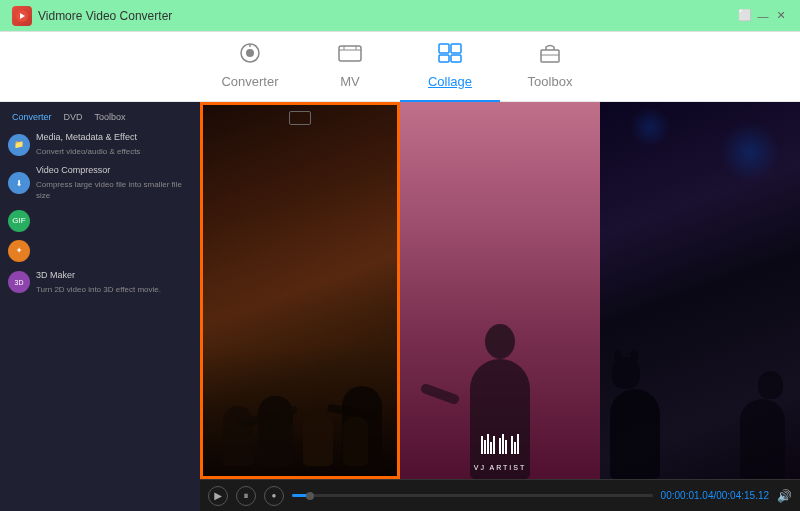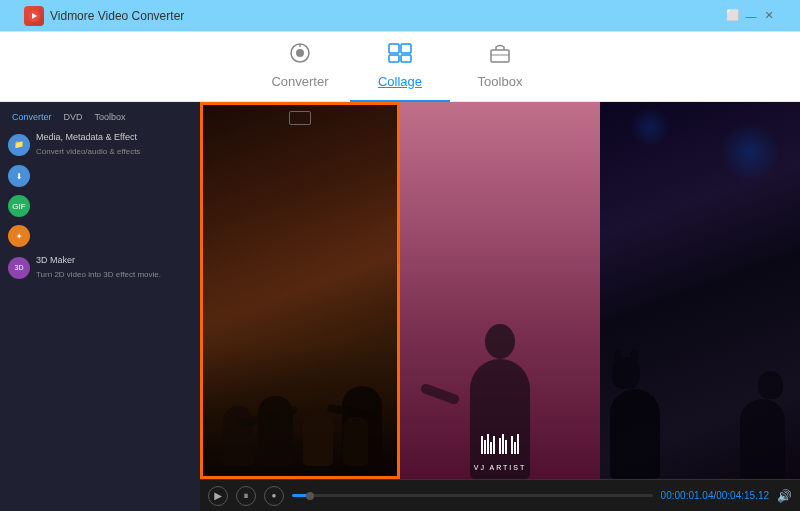--- a/index.html
+++ b/index.html
@@ -7,26 +7,26 @@
       font-family: 'Segoe UI', Arial, sans-serif;
       background: #1e1e1e;
       width: 800px;
       height: 511px;
       overflow: hidden;
       color: #333;
     }
 
     
     .title-bar {
-      background: #7dd3fc;
+      background: #86efac;
       height: 32px;
       display: flex;
       align-items: center;
       justify-content: space-between;
-      padding: 0 24px;
+      padding: 0 12px;
       border-bottom: 1px solid #e0e0e0;
     }
     .title-bar-left {
       display: flex;
       align-items: center;
       gap: 6px;
     }
     .app-icon {
       width: 20px;
       height: 20px;
@@ -323,20 +323,31 @@
   <div class="nav-tab">
     <div class="nav-tab-icon">
       <svg width="26" height="22" viewBox="0 0 26 22">
         <circle cx="13" cy="11" r="9" fill="none" stroke="#888" stroke-width="1.5"></circle>
         <circle cx="13" cy="11" r="4" fill="#888"></circle>
         <line x1="13" y1="2" x2="13" y2="5" stroke="#888" stroke-width="1.5"></line>
       </svg>
     </div>
     <span>Converter</span>
   </div>
+  <div class="nav-tab">
+    <div class="nav-tab-icon">
+      <svg width="26" height="22" viewBox="0 0 26 22">
+        <rect x="2" y="4" width="22" height="15" rx="2" fill="none" stroke="#888" stroke-width="1.5"></rect>
+        <line x1="2" y1="8" x2="24" y2="8" stroke="#888" stroke-width="1"></line>
+        <line x1="7" y1="4" x2="7" y2="8" stroke="#888" stroke-width="1"></line>
+        <line x1="19" y1="4" x2="19" y2="8" stroke="#888" stroke-width="1"></line>
+      </svg>
+    </div>
+    <span>MV</span>
+  </div>
   <div class="nav-tab active">
     <div class="nav-tab-icon">
       <svg width="26" height="22" viewBox="0 0 26 22">
         <rect x="2" y="2" width="10" height="9" rx="1" fill="none" stroke="#1890ff" stroke-width="1.5"></rect>
         <rect x="14" y="2" width="10" height="9" rx="1" fill="none" stroke="#1890ff" stroke-width="1.5"></rect>
         <rect x="2" y="13" width="10" height="7" rx="1" fill="none" stroke="#1890ff" stroke-width="1.5"></rect>
         <rect x="14" y="13" width="10" height="7" rx="1" fill="none" stroke="#1890ff" stroke-width="1.5"></rect>
       </svg>
     </div>
     <span style="color:#1890ff">Collage</span>
@@ -370,20 +381,24 @@
           <div class="left-icon-circle" style="font-size:8px">📁</div>
           <div>
             <div class="left-section-title">Media, Metadata &amp; Effect</div>
             <div class="left-section-desc">Convert video/audio &amp; effects</div>
           </div>
         </div>
       </div>
       <div class="left-section">
         <div class="left-icon-row">
           <div class="left-icon-circle" style="font-size:8px; background:#4a90d9">⬇</div>
+          <div>
+            <div class="left-section-title">Video Compressor</div>
+            <div class="left-section-desc">Compress large video file into smaller file size</div>
+          </div>
         </div>
       </div>
       <div class="left-section">
         <div class="left-icon-row">
           <div class="left-icon-circle green" style="font-size:8px">GIF</div>
         </div>
       </div>
       <div class="left-section">
         <div class="left-icon-row">
           <div class="left-icon-circle" style="font-size:8px; background:#e67e22">✦</div>

